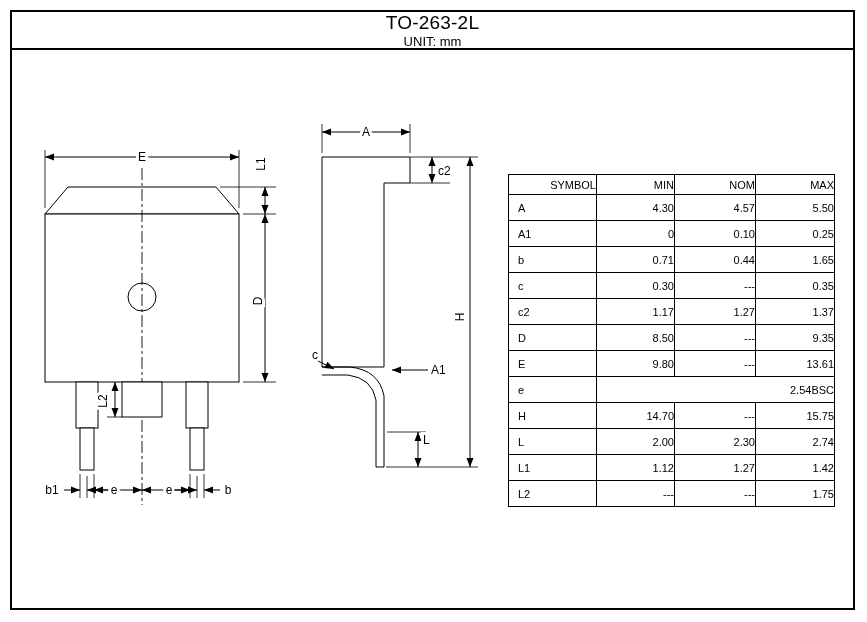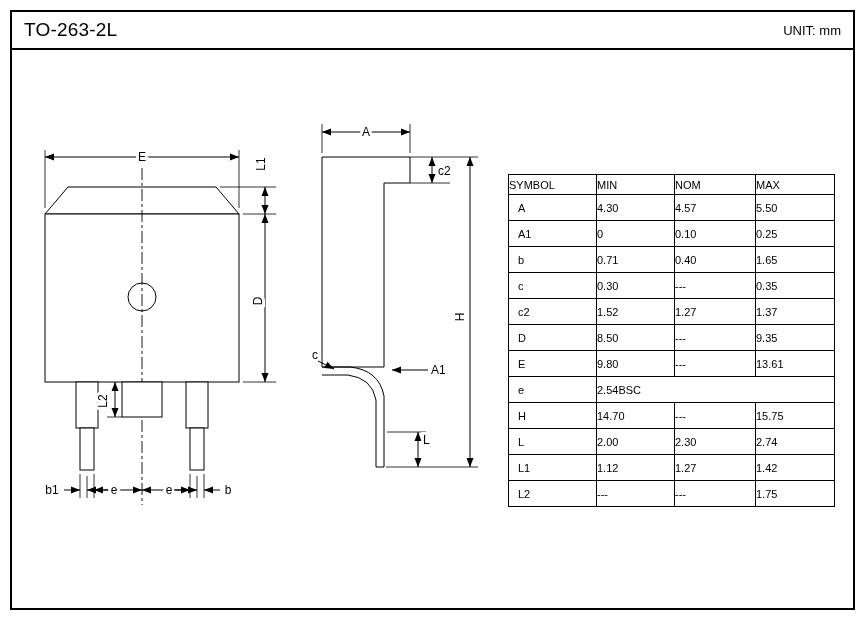--- a/index.html
+++ b/index.html
@@ -1,36 +1,36 @@
 <!DOCTYPE html>
 <html><head>
 <meta charset="utf-8">
 <style>
   html,body{margin:0;padding:0;background:#fff;}
   .page{position:relative;width:867px;height:622px;background:#fff;font-family:"Liberation Sans",sans-serif;overflow:hidden;}
   .frame{position:absolute;left:10px;top:10px;width:845px;height:600px;border:2px solid #000;box-sizing:border-box;background:#fff;}
-  .hdr{height:36px;border-bottom:2px solid #000;display:flex;justify-content:space-between;align-items:center;padding:0 12px;}
+  .hdr{height:36px;border-bottom:2px solid #000;display:flex;justify-content:space-between;align-items:center;padding:0 12px;flex-direction:column;}
   .hdr .title{font-size:19px;color:#000;letter-spacing:0.2px;}
   .hdr .unit{font-size:13px;color:#000;}
   svg.drawing{position:absolute;left:0;top:38px;}
 
   
   .ln{stroke:#000;stroke-width:1;fill:none;}
   .fw{stroke:#000;stroke-width:1;fill:#fff;}
   .ext{stroke:#000;stroke-width:0.8;fill:none;}
   .dim{stroke:#000;stroke-width:1;fill:none;marker-start:url(#arr);marker-end:url(#arr);}
   .dima{stroke:#000;stroke-width:1;fill:none;marker-end:url(#arr);}
   .cl{stroke:#000;stroke-width:0.9;fill:none;stroke-dasharray:12 3 3 3;}
   svg text{font-family:"Liberation Sans",sans-serif;font-size:12px;fill:#000;}
   .halo{paint-order:stroke;stroke:#fff;stroke-width:6;}
 
   
   .table-wrap{position:absolute;left:496px;top:162px;}
   table.dims{border-collapse:collapse;table-layout:fixed;background:#fff;}
-  table.dims th,table.dims td{border:1px solid #000;font-size:11px;font-weight:normal;color:#000;padding:0;height:25px;text-align:left;}
+  table.dims th,table.dims td{border:1px solid #000;font-size:11px;font-weight:normal;color:#000;padding:0;height:25px;text-align:right;}
   table.dims th{height:19px;}
   table.dims td.sym{text-align:left;padding-left:9px;}
   col.c-sym{width:88px;}col.c-min{width:78px;}col.c-nom{width:81px;}col.c-max{width:79px;}
 </style>
 </head>
 <body>
 
 <div class="page">
   <div class="frame">
 
@@ -159,32 +159,32 @@
         </tr>
         <tr>
           <td class="sym">A1</td>
           <td>0</td>
           <td>0.10</td>
           <td>0.25</td>
         </tr>
         <tr>
           <td class="sym">b</td>
           <td>0.71</td>
-          <td>0.40</td>
+          <td>0.44</td>
           <td>1.65</td>
         </tr>
         <tr>
           <td class="sym">c</td>
           <td>0.30</td>
           <td>---</td>
           <td>0.35</td>
         </tr>
         <tr>
           <td class="sym">c2</td>
-          <td>1.52</td>
+          <td>1.17</td>
           <td>1.27</td>
           <td>1.37</td>
         </tr>
         <tr>
           <td class="sym">D</td>
           <td>8.50</td>
           <td>---</td>
           <td>9.35</td>
         </tr>
         <tr>

